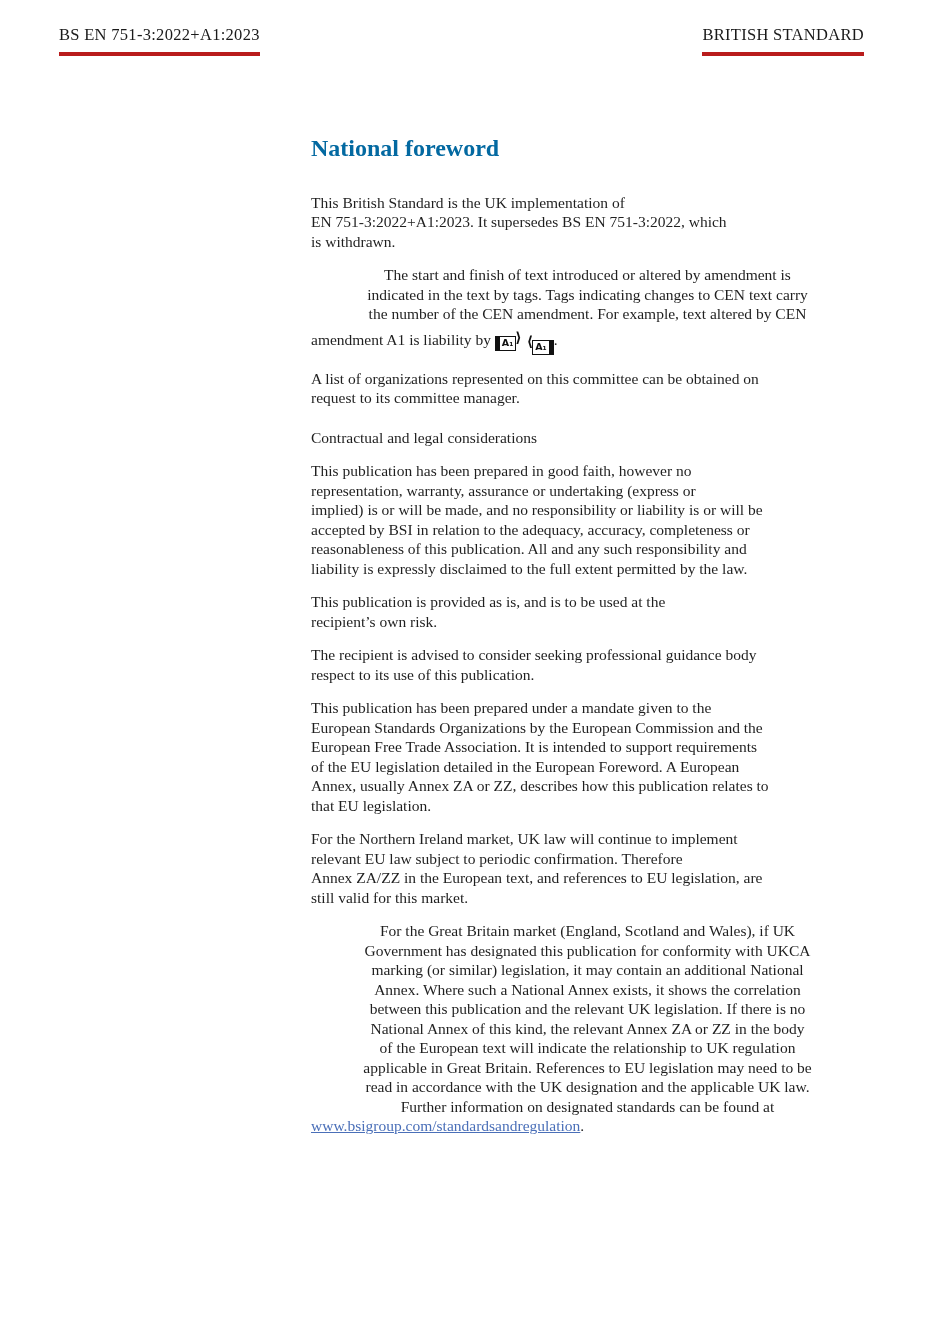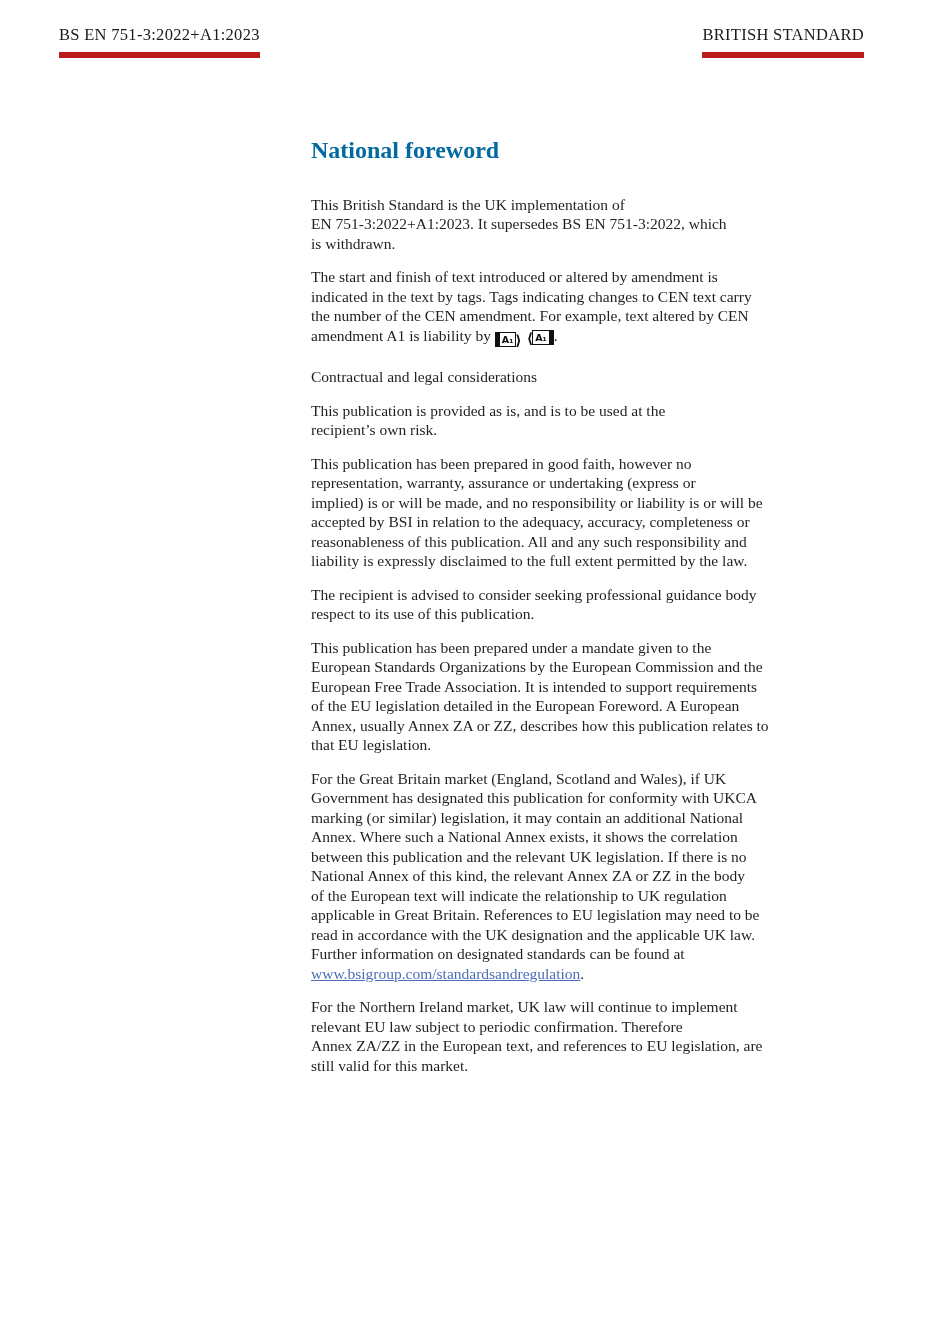--- a/index.html
+++ b/index.html
@@ -15,21 +15,21 @@
   .page-header {
     display: flex;
     justify-content: space-between;
     align-items: flex-start;
     padding: 26px 86px 0 59px;
   }
   .header-cell {
     font-size: 16.5px;
     letter-spacing: 0.3px;
     color: #1a1a1a;
-    border-bottom: 6px solid #b91c1c;
+    border-bottom: 4px solid #b91c1c;
     padding-bottom: 7px;
     line-height: 1.15;
     white-space: nowrap;
   }
   .content {
     margin: 78px 86px 0 311px;
     width: 553px;
   }
   .page-title {
     font-size: 24px;
@@ -43,21 +43,21 @@
     line-height: 19.5px;
     margin: 0 0 14px 0;
     white-space: pre-line;
   }
   .sub-heading {
     font-size: 15.5px;
     font-weight: normal;
     line-height: 19.5px;
     margin: 20px 0 14px 0;
   }
-  .block-lines { display: block; white-space: pre-line; }
+  .block-lines { display: block; white-space: pre-line; text-align: center; }
   .inline-run { white-space: pre-line; }
   a.doc-link {
     color: #4a6fb8;
     text-decoration: underline;
     cursor: pointer;
   }
   
   .amend {
     display: inline-flex;
     align-items: center;
@@ -65,20 +65,21 @@
     font-family: "DejaVu Sans", sans-serif;
     font-weight: bold;
     line-height: 1;
     color: #111;
   }
   .amend-box {
     font-size: 9.5px;
     border: 1.5px solid #111;
     padding: 1.5px 2px 2px 2px;
     background: #fff;
+    margin-top: 12px;
   }
   .amend-open .amend-box { border-left-width: 5px; }
   .amend-close .amend-box { border-right-width: 5px; }
   .amend-chev {
     font-size: 14px;
     font-weight: bold;
   }
   .amend-open .amend-chev { margin-left: -1px; }
   .amend-close .amend-chev { margin-right: -1px; }
   .amend-close { margin-left: 5px; }
@@ -97,53 +98,55 @@
 
   <p class="para">This British Standard is the UK implementation of
 EN 751-3:2022+A1:2023. It supersedes BS EN 751-3:2022, which
 is withdrawn.</p>
 
   <p class="para"><span class="block-lines">The start and finish of text introduced or altered by amendment is
 indicated in the text by tags. Tags indicating changes to CEN text carry
 the number of the CEN amendment. For example, text altered by CEN</span><span class="inline-run">amendment A1 is liability by </span><span class="amend amend-open"><span class="amend-box">A₁</span><span class="amend-chev">⟩</span></span><span class="amend amend-close"><span class="amend-chev">⟨</span><span class="amend-box">A₁</span></span><span>.</span></p>
 
 
+  <p class="para">A list of organizations represented on this committee can be obtained on
+request to its committee manager.</p>
 
   <h2 class="sub-heading">Contractual and legal considerations</h2>
-
-  <p class="para">This publication is provided as is, and is to be used at the
-recipient’s own risk.</p>
 
   <p class="para">This publication has been prepared in good faith, however no
 representation, warranty, assurance or undertaking (express or
 implied) is or will be made, and no responsibility or liability is or will be
 accepted by BSI in relation to the adequacy, accuracy, completeness or
 reasonableness of this publication. All and any such responsibility and
 liability is expressly disclaimed to the full extent permitted by the law.</p>
+
+  <p class="para">This publication is provided as is, and is to be used at the
+recipient’s own risk.</p>
 
   <p class="para">The recipient is advised to consider seeking professional guidance body
 respect to its use of this publication.</p>
 
 
   <p class="para">This publication has been prepared under a mandate given to the
 European Standards Organizations by the European Commission and the
 European Free Trade Association. It is intended to support requirements
 of the EU legislation detailed in the European Foreword. A European
 Annex, usually Annex ZA or ZZ, describes how this publication relates to
 that EU legislation.</p>
 
+  <p class="para">For the Northern Ireland market, UK law will continue to implement
+relevant EU law subject to periodic confirmation. Therefore
+Annex ZA/ZZ in the European text, and references to EU legislation, are
+still valid for this market.</p>
+
   <p class="para"><span class="block-lines">For the Great Britain market (England, Scotland and Wales), if UK
 Government has designated this publication for conformity with UKCA
 marking (or similar) legislation, it may contain an additional National
 Annex. Where such a National Annex exists, it shows the correlation
 between this publication and the relevant UK legislation. If there is no
 National Annex of this kind, the relevant Annex ZA or ZZ in the body
 of the European text will indicate the relationship to UK regulation
 applicable in Great Britain. References to EU legislation may need to be
 read in accordance with the UK designation and the applicable UK law.
 Further information on designated standards can be found at</span><a class="doc-link">www.bsigroup.com/standardsandregulation</a><span>.</span></p>
 
-  <p class="para">For the Northern Ireland market, UK law will continue to implement
-relevant EU law subject to periodic confirmation. Therefore
-Annex ZA/ZZ in the European text, and references to EU legislation, are
-still valid for this market.</p>
-
 </div>
 
 </body></html>

